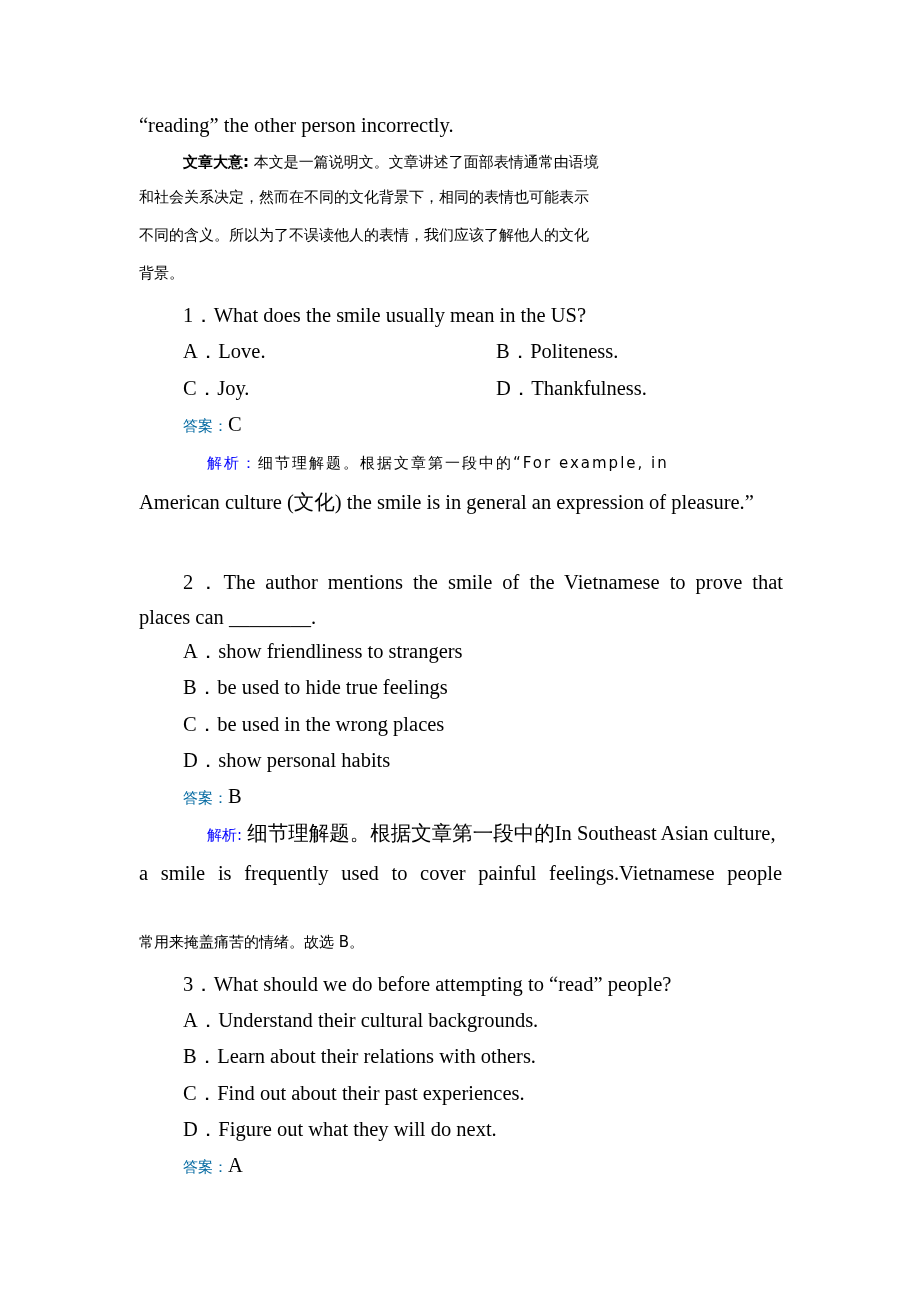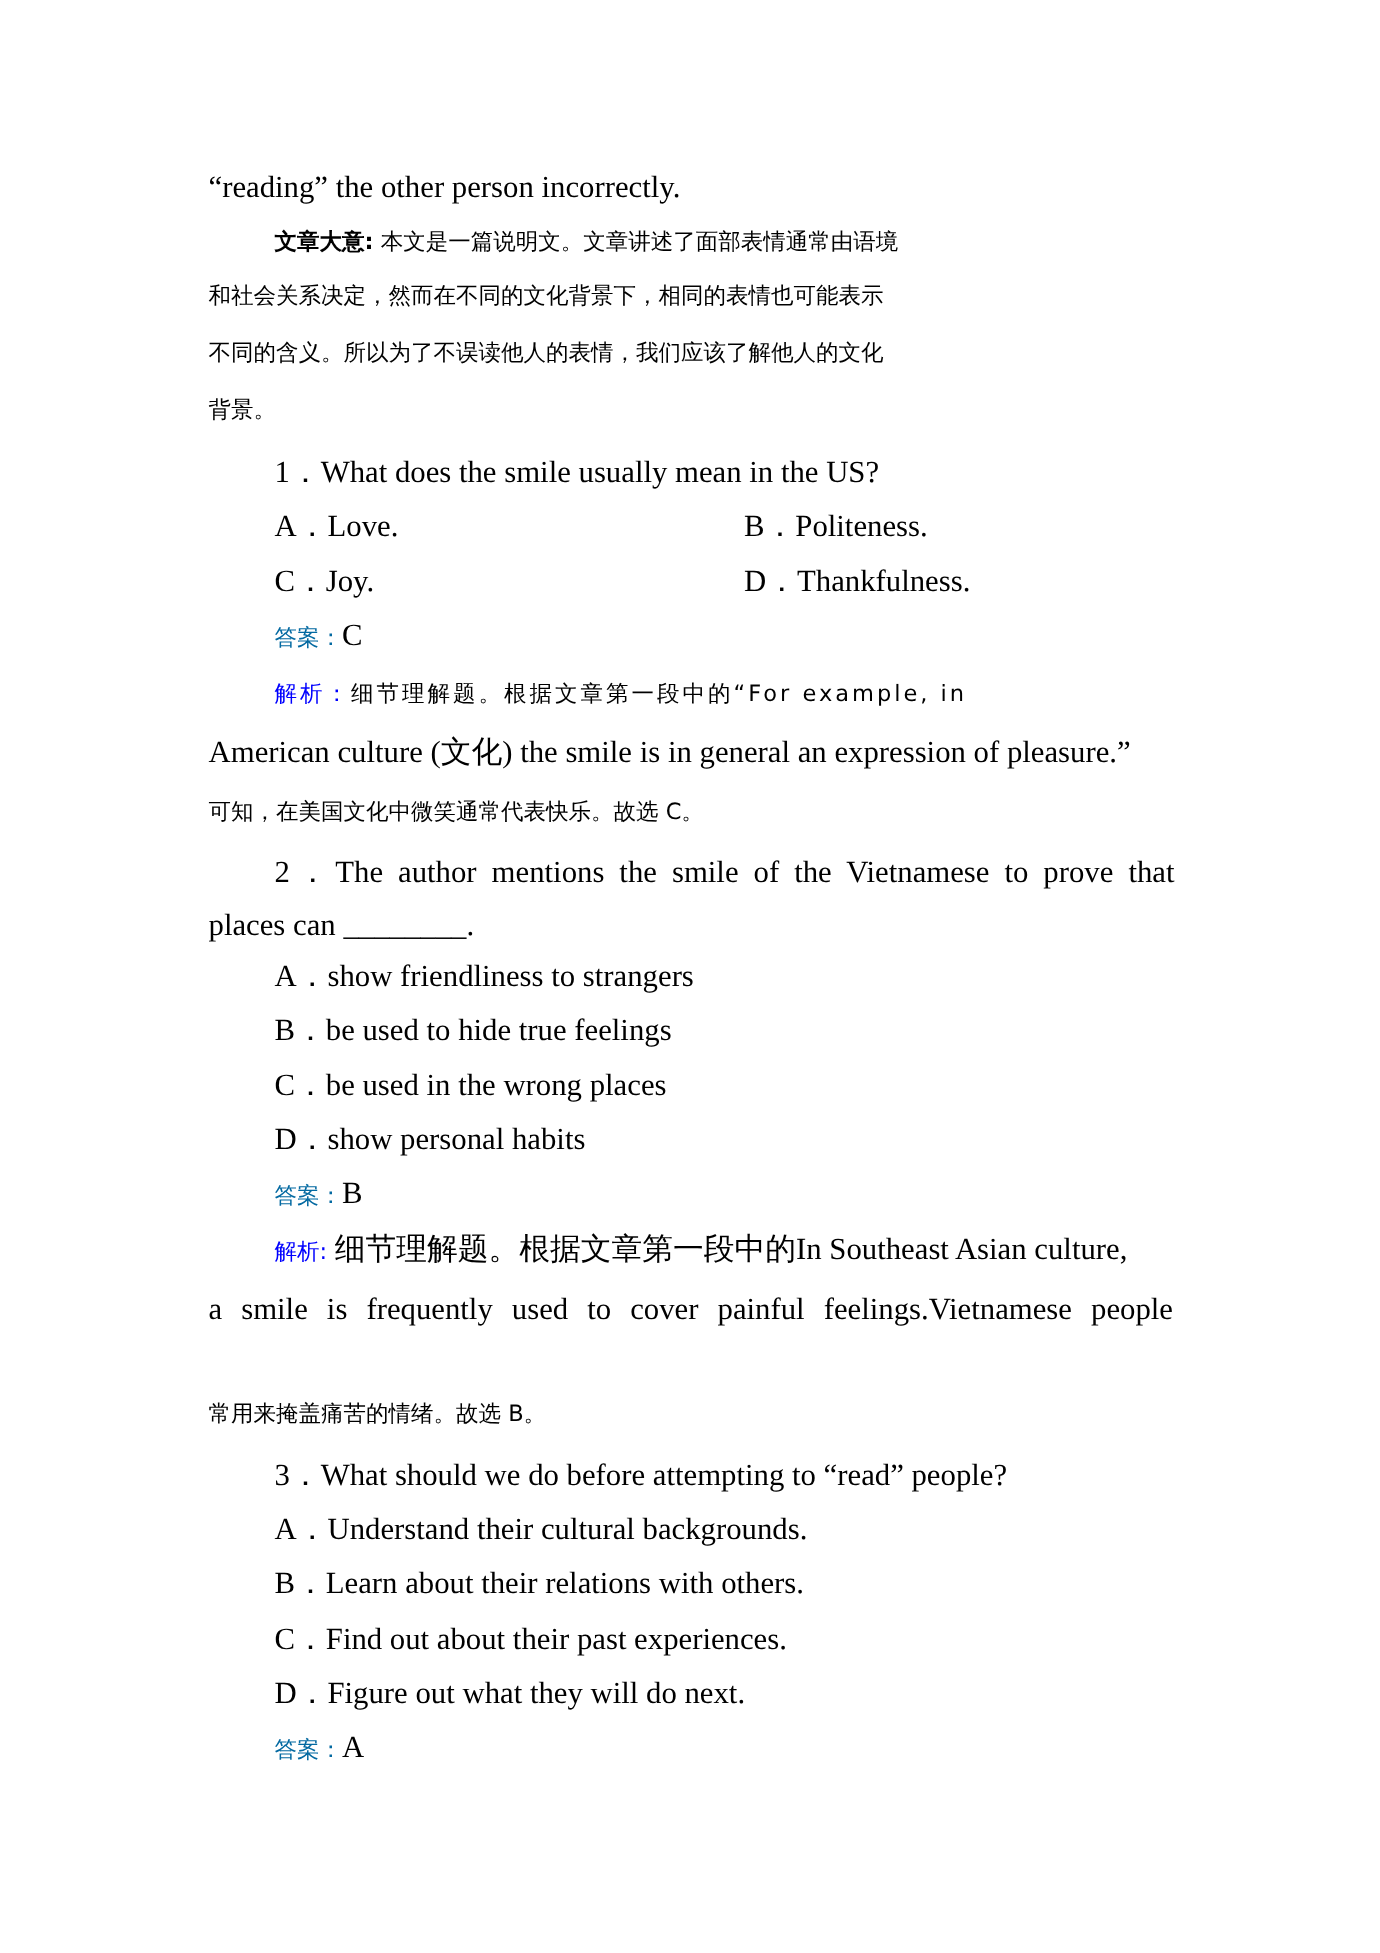--- a/index.html
+++ b/index.html
@@ -9,21 +9,21 @@
     color: #000000;
   }
   .page { position: absolute; left: 0; top: 0; width: 920px; height: 936px; }
   .line {
     position: absolute; left: 139px; width: 643px;
     font-size: 20.5px; line-height: 30px; white-space: nowrap;
   }
   .indent { left: 183px; width: 600px; }
   .justify { text-align: justify; text-align-last: justify; white-space: normal; }
   .red { color: #0369a1; }
-  .blue { color: #0000ff; }
+  .blue { color: #0000ff; margin-left: 24px; }
   .bold { font-weight: bold; }
   .cjk { font-family: "DejaVu Sans", sans-serif; font-size: 15px; }
   .spaced { letter-spacing: 2px; }
 </style>
 </head>
 <body>
 
 <div class="page">
 
   <div class="line" style="top:110px">“reading” the other person incorrectly.</div>
@@ -50,21 +50,20 @@
   <div class="line" style="top:373px; left:496px; width:300px">
     <span>D．</span><span>Thankfulness.</span>
   </div>
   <div class="line indent" style="top:409px">
     <span class="cjk red">答案：</span><span>C</span>
   </div>
   <div class="line indent" style="top:446px">
     <span class="cjk blue spaced">解析：</span><span class="cjk spaced">细节理解题。根据文章第一段中的“For example, in</span>
   </div>
   <div class="line" style="top:487px">American culture (文化) the smile is in general an expression of pleasure.”</div>
-  <div class="line cjk" style="top:526px">可知，在美国文化中微笑通常代表快乐。故选 C。</div>
 
   <div class="line indent justify" style="top:567px">
     <span>2．</span><span>The author mentions the smile of the Vietnamese to prove that</span>
   </div>
   <div class="line" style="top:602px">places can ________.</div>
   <div class="line indent" style="top:636px">
     <span>A．</span><span>show friendliness to strangers</span>
   </div>
   <div class="line indent" style="top:672px">
     <span>B．</span><span>be used to hide true feelings</span>

